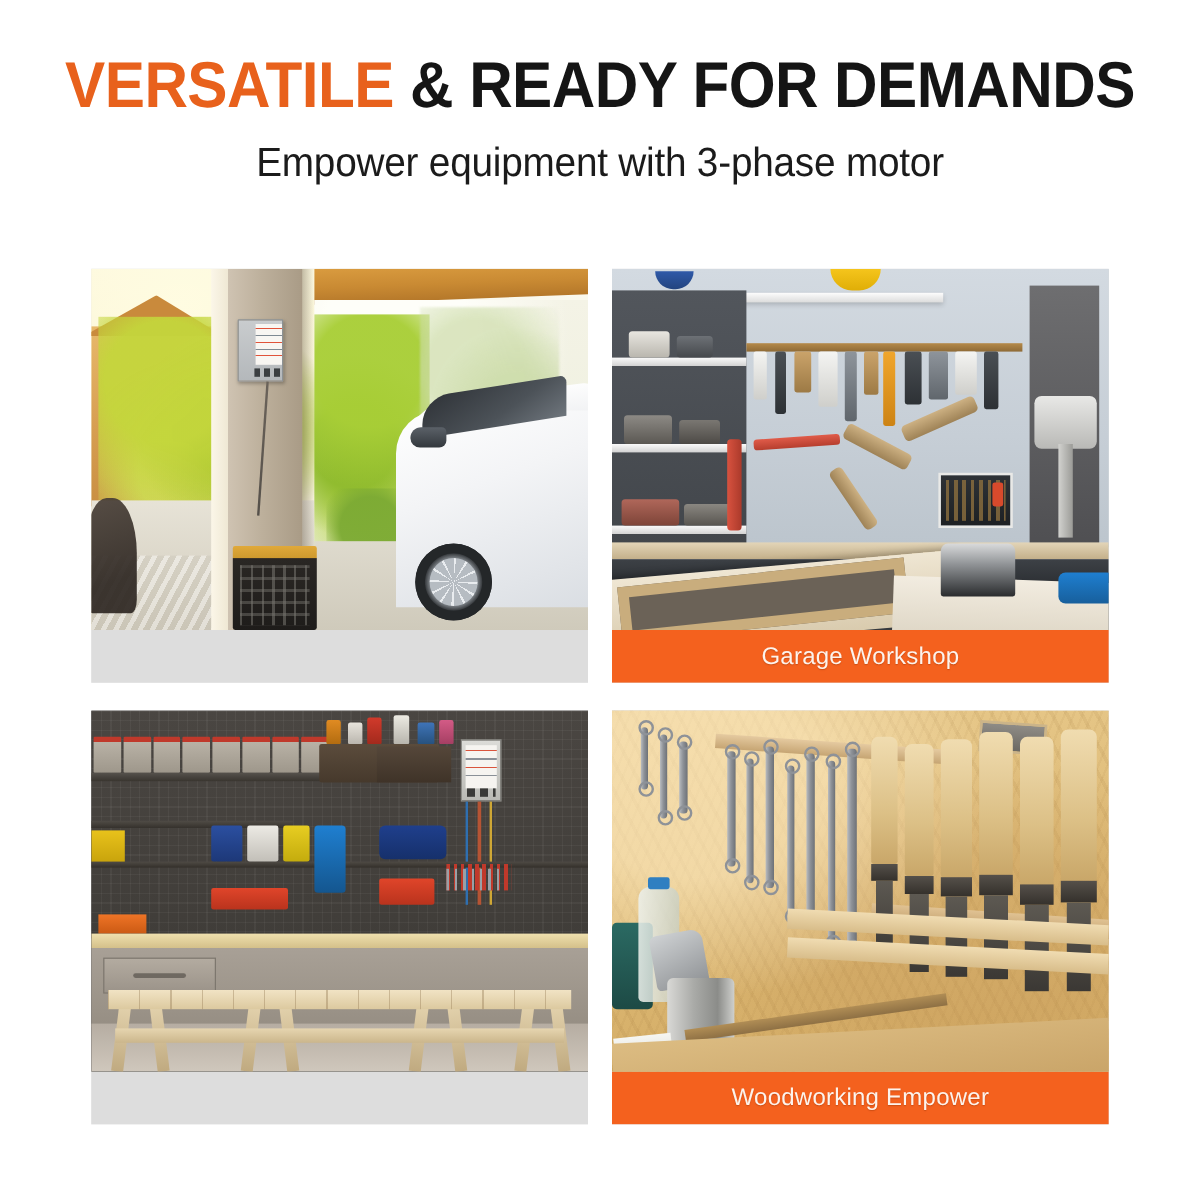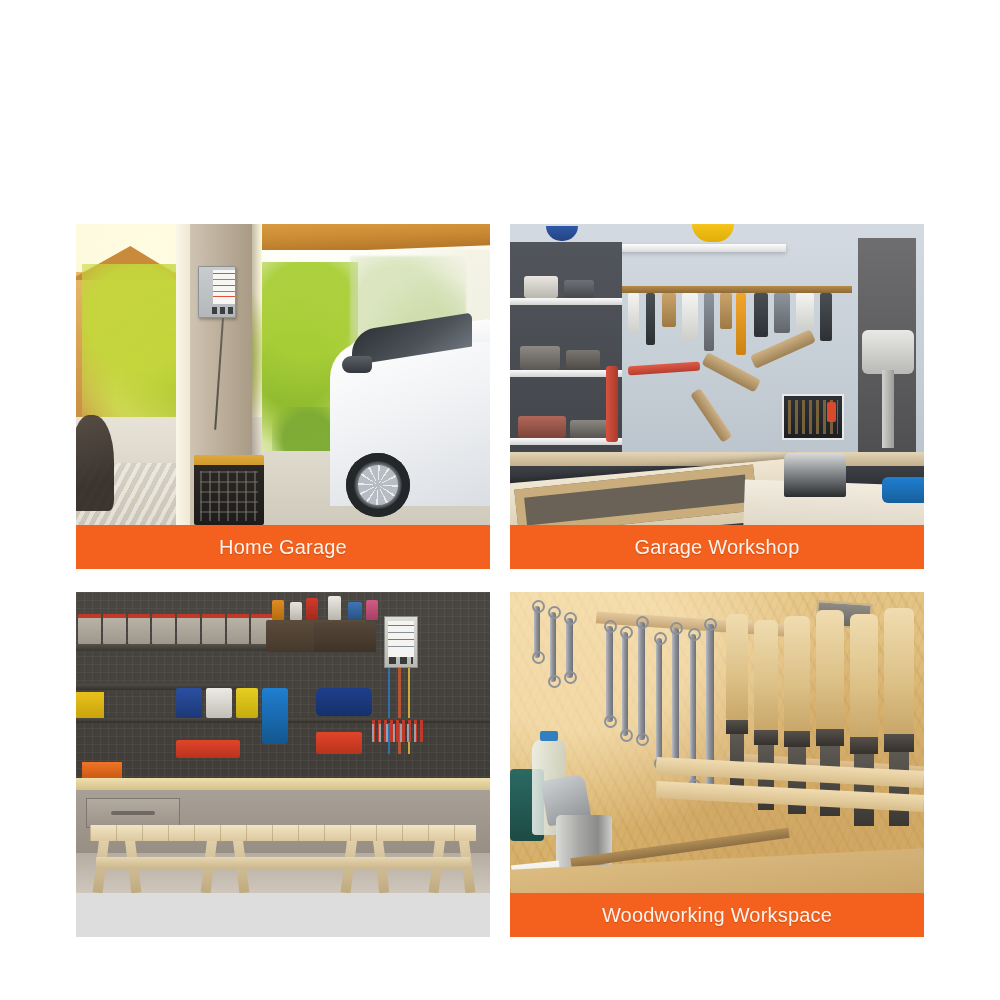--- a/index.html
+++ b/index.html
@@ -633,20 +633,24 @@
     background:linear-gradient(180deg,#8f8c86,#6b6862);
     border:2px solid #cbb489;
     transform:rotate(4deg);
   }
 </style>
 </head>
 <body>
 
 <div class="page">
 
+  <div class="header">
+    <div class="headline"><span class="hl-accent">VERSATILE</span><span class="hl-rest"> &amp; READY FOR DEMANDS</span></div>
+    <div class="subtitle">Empower equipment with 3-phase motor</div>
+  </div>
 
   <div class="grid">
 
     <div class="card">
       <div class="photo p1">
         <div class="sky-glow"></div>
         <div class="cabin"></div>
         <div class="trees-left"></div>
         <div class="ground">
           <div class="path"></div>
@@ -675,21 +679,20 @@
         <div class="car-hood"></div>
         <div class="car"></div>
         <div class="car-glass"></div>
         <div class="mirror"></div>
         <div class="wheel"></div>
 
         <div class="heater">
           <div class="heater-grid"></div>
         </div>
       </div>
-      <div class="caption">Home Garage</div>
     </div>
 
     <div class="card">
       <div class="photo p2">
         <div class="wall"></div>
 
         <div class="topshelf"></div>
         <div class="bowl-blue"></div>
         <div class="bowl-yellow"></div>
 
@@ -870,17 +873,17 @@
         <div class="teal"></div>
         <div class="bottle"></div>
         <div class="bottle-cap"></div>
         <div class="gun"></div>
         <div class="can"></div>
         <div class="paper"></div>
 
         <div class="benchline"></div>
         <div class="benchedge"></div>
       </div>
-      <div class="caption">Woodworking Workspace</div>
+      <div class="caption">Woodworking Empower</div>
     </div>
 
   </div>
 </div>
 
 </body></html>

